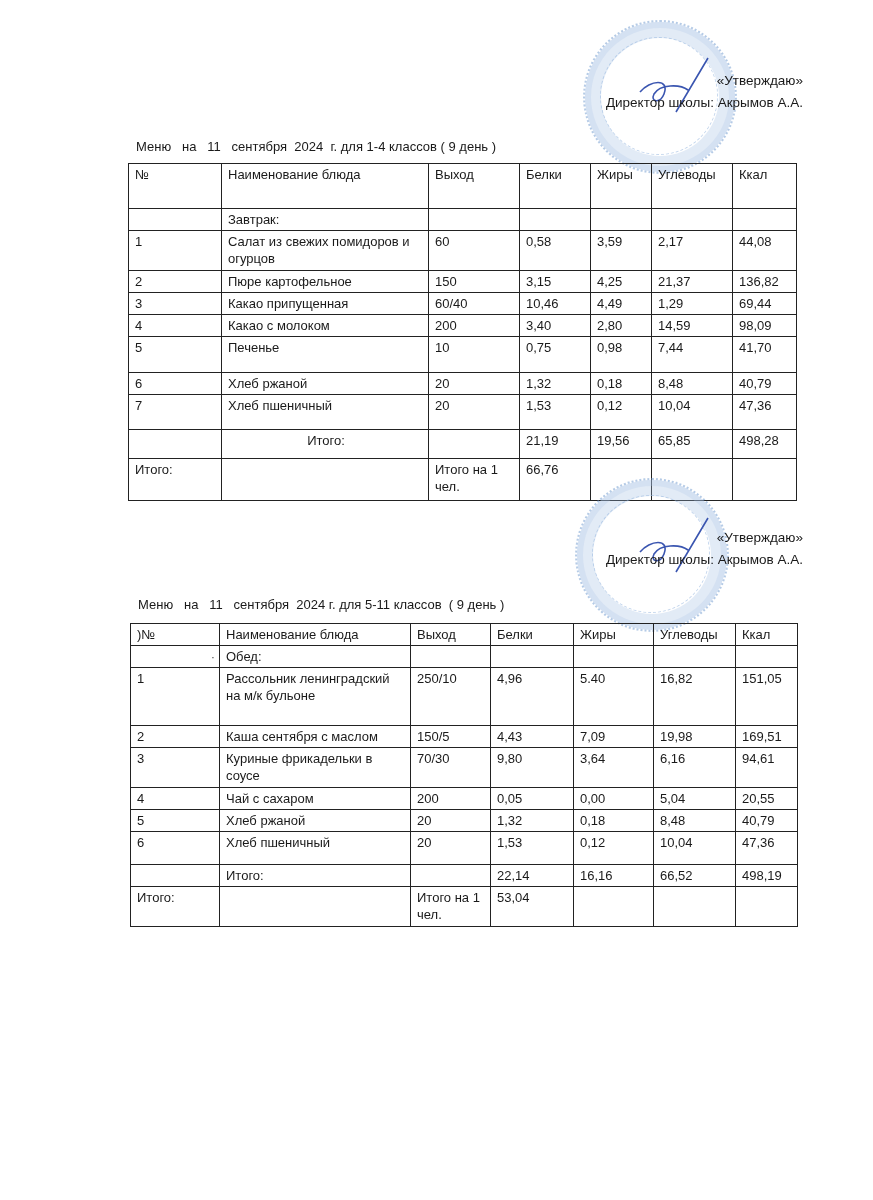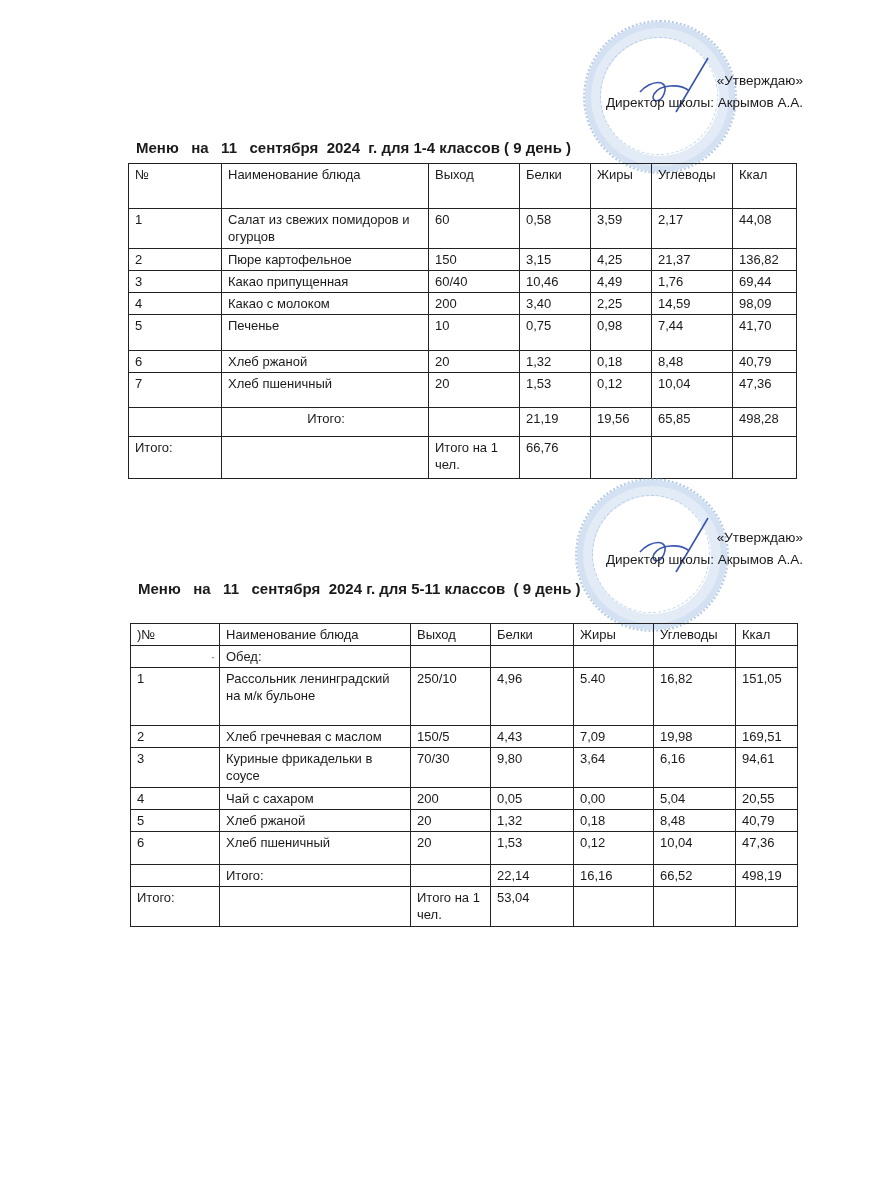--- a/index.html
+++ b/index.html
@@ -15,21 +15,21 @@
       box-shadow: inset 0 0 0 6px rgba(170,195,230,0.25), inset 0 0 0 14px rgba(255,255,255,0), inset 0 0 0 16px rgba(160,190,225,0.3);
     }
     .stamp-inner {
       position: absolute; border-radius: 50%;
       border: 1px dashed rgba(140,175,220,0.5);
     }
     .signature { position: absolute; }
     .approve {
       position: absolute; text-align: right; font-size: 13.5px; line-height: 22px;
     }
-    .title-line { position: absolute; font-size: 15px; white-space: pre; font-weight: bold; }
+    .title-line { position: absolute; font-size: 13px; white-space: pre; }
     table.menu {
       position: absolute; border-collapse: collapse; table-layout: fixed;
       font-size: 13px; line-height: 17px;
     }
     table.menu td {
       border: 1px solid #222; padding: 2px 4px 2px 6px; vertical-align: top;
       text-align: left;
     }
     .center { text-align: center !important; }
     .dot { color: #555; }
@@ -62,20 +62,29 @@
   <tbody>
       <tr style="height:45px;">
     <td>№</td>
     <td>Наименование блюда</td>
     <td>Выход</td>
     <td>Белки</td>
     <td>Жиры</td>
     <td>Углеводы</td>
     <td>Ккал</td>
   </tr>
+  <tr style="height:21px;">
+    <td></td>
+    <td>Завтрак:</td>
+    <td></td>
+        <td></td>
+        <td></td>
+        <td></td>
+        <td></td>
+  </tr>
   <tr style="height:40px;">
     <td>1</td>
     <td>Салат из свежих  помидоров и огурцов</td>
     <td>60</td>
     <td>0,58</td>
     <td>3,59</td>
     <td>2,17</td>
     <td>44,08</td>
   </tr>
   <tr style="height:20px;">
@@ -86,29 +95,29 @@
     <td>4,25</td>
     <td>21,37</td>
     <td>136,82</td>
   </tr>
   <tr style="height:22px;">
     <td>3</td>
     <td>Какао припущенная</td>
     <td>60/40</td>
     <td>10,46</td>
     <td>4,49</td>
-    <td>1,76</td>
+    <td>1,29</td>
     <td>69,44</td>
   </tr>
   <tr style="height:22px;">
     <td>4</td>
     <td>Какао с молоком</td>
     <td>200</td>
     <td>3,40</td>
-    <td>2,25</td>
+    <td>2,80</td>
     <td>14,59</td>
     <td>98,09</td>
   </tr>
   <tr style="height:36px;">
     <td>5</td>
     <td>Печенье</td>
     <td>10</td>
     <td>0,75</td>
     <td>0,98</td>
     <td>7,44</td>
@@ -156,21 +165,21 @@
 <div class="stamp" style="left:575px; top:478px; width:150px; height:150px;"></div>
 <div class="stamp-inner" style="left:592px; top:495px; width:116px; height:116px;"></div>
 <svg class="signature" style="left:630px; top:510px;" width="90" height="70" viewBox="0 0 90 70">
   <path d="M10 42 C 20 30, 40 28, 34 44 C 30 54, 20 52, 24 44 C 30 34, 50 34, 58 40 M 46 62 L 78 8" fill="none" stroke="#3a55b0" stroke-width="1.6"></path>
 </svg>
 <div class="approve" style="right:70px; top:527px;">
   <div>«Утверждаю»</div>
   <div>Директор школы: Акрымов А.А.</div>
 </div>
 
-<div class="title-line" style="left:138px; top:580px;">Меню   на   11   сентября  2024 г. для 5-11 классов  ( 9 день )</div>
+<div class="title-line" style="left:138px; top:597px;">Меню   на   11   сентября  2024 г. для 5-11 классов  ( 9 день )</div>
 
 <table class="menu" style="left:130px; top:623px; width:667px;">
   <colgroup>
     <col style="width:89px">
       <col style="width:191px">
       <col style="width:80px">
       <col style="width:83px">
       <col style="width:80px">
       <col style="width:82px">
       <col style="width:62px">
@@ -198,21 +207,21 @@
     <td>1</td>
     <td>Рассольник ленинградский на м/к бульоне</td>
     <td>250/10</td>
     <td>4,96</td>
     <td>5.40</td>
     <td>16,82</td>
     <td>151,05</td>
   </tr>
   <tr style="height:21px;">
     <td>2</td>
-    <td>Хлеб гречневая с маслом</td>
+    <td>Каша сентября с маслом</td>
     <td>150/5</td>
     <td>4,43</td>
     <td>7,09</td>
     <td>19,98</td>
     <td>169,51</td>
   </tr>
   <tr style="height:40px;">
     <td>3</td>
     <td>Куриные фрикадельки в соусе</td>
     <td>70/30</td>

